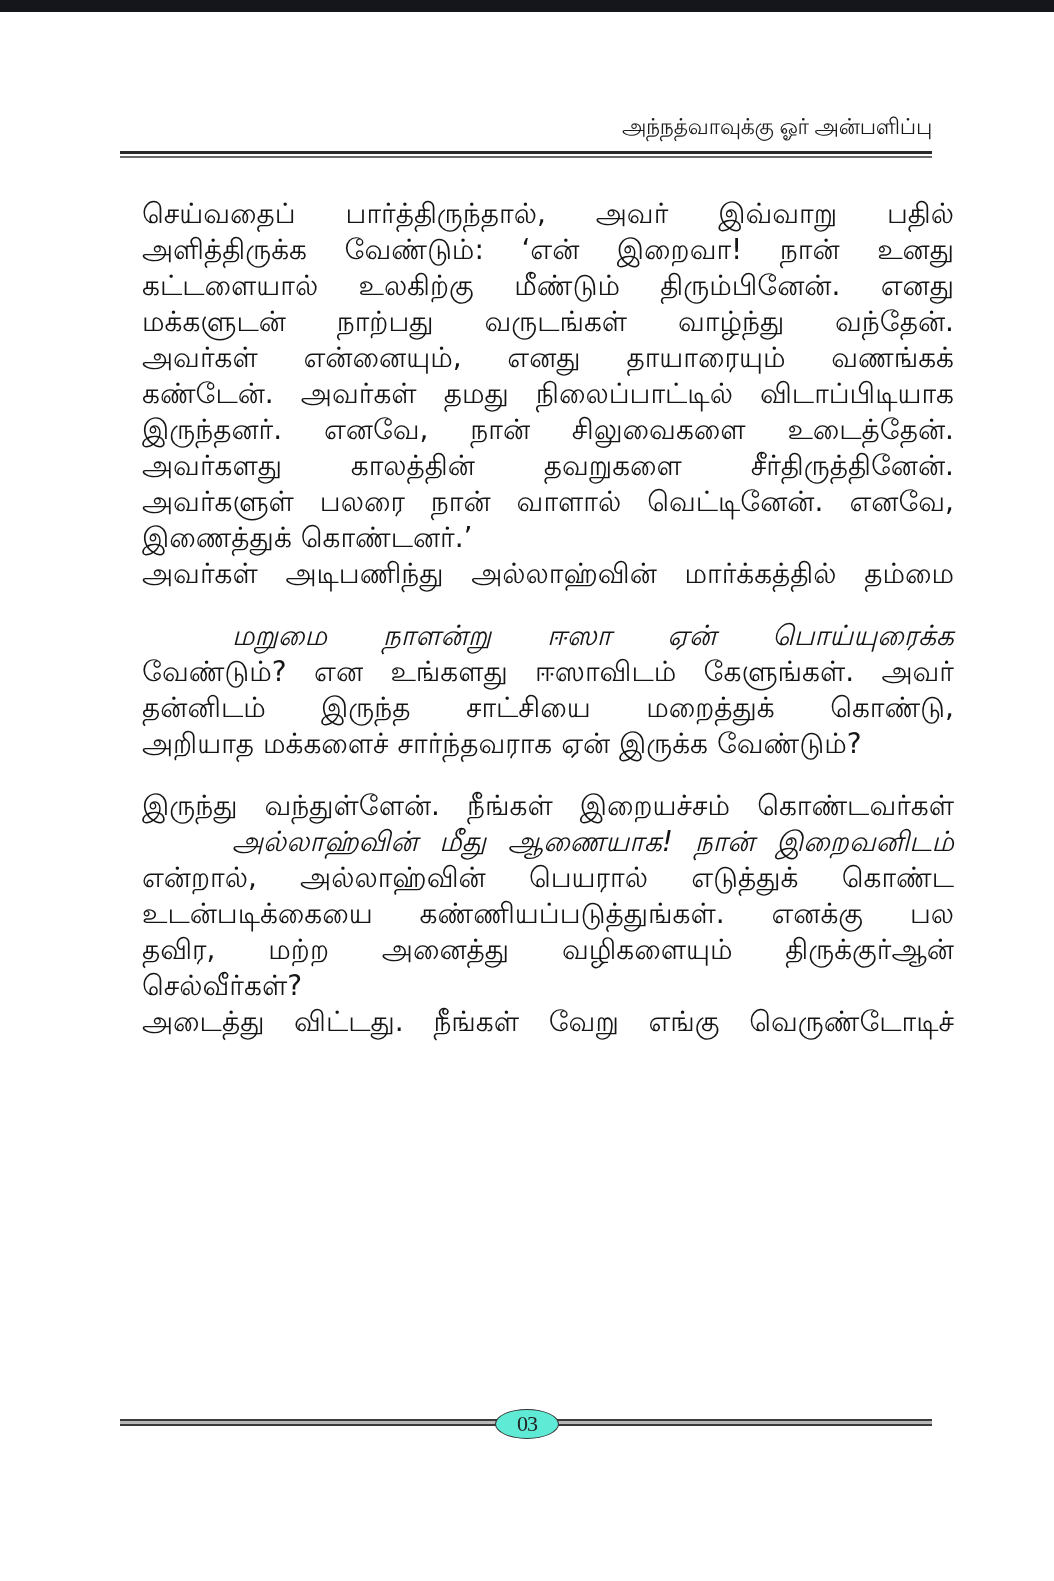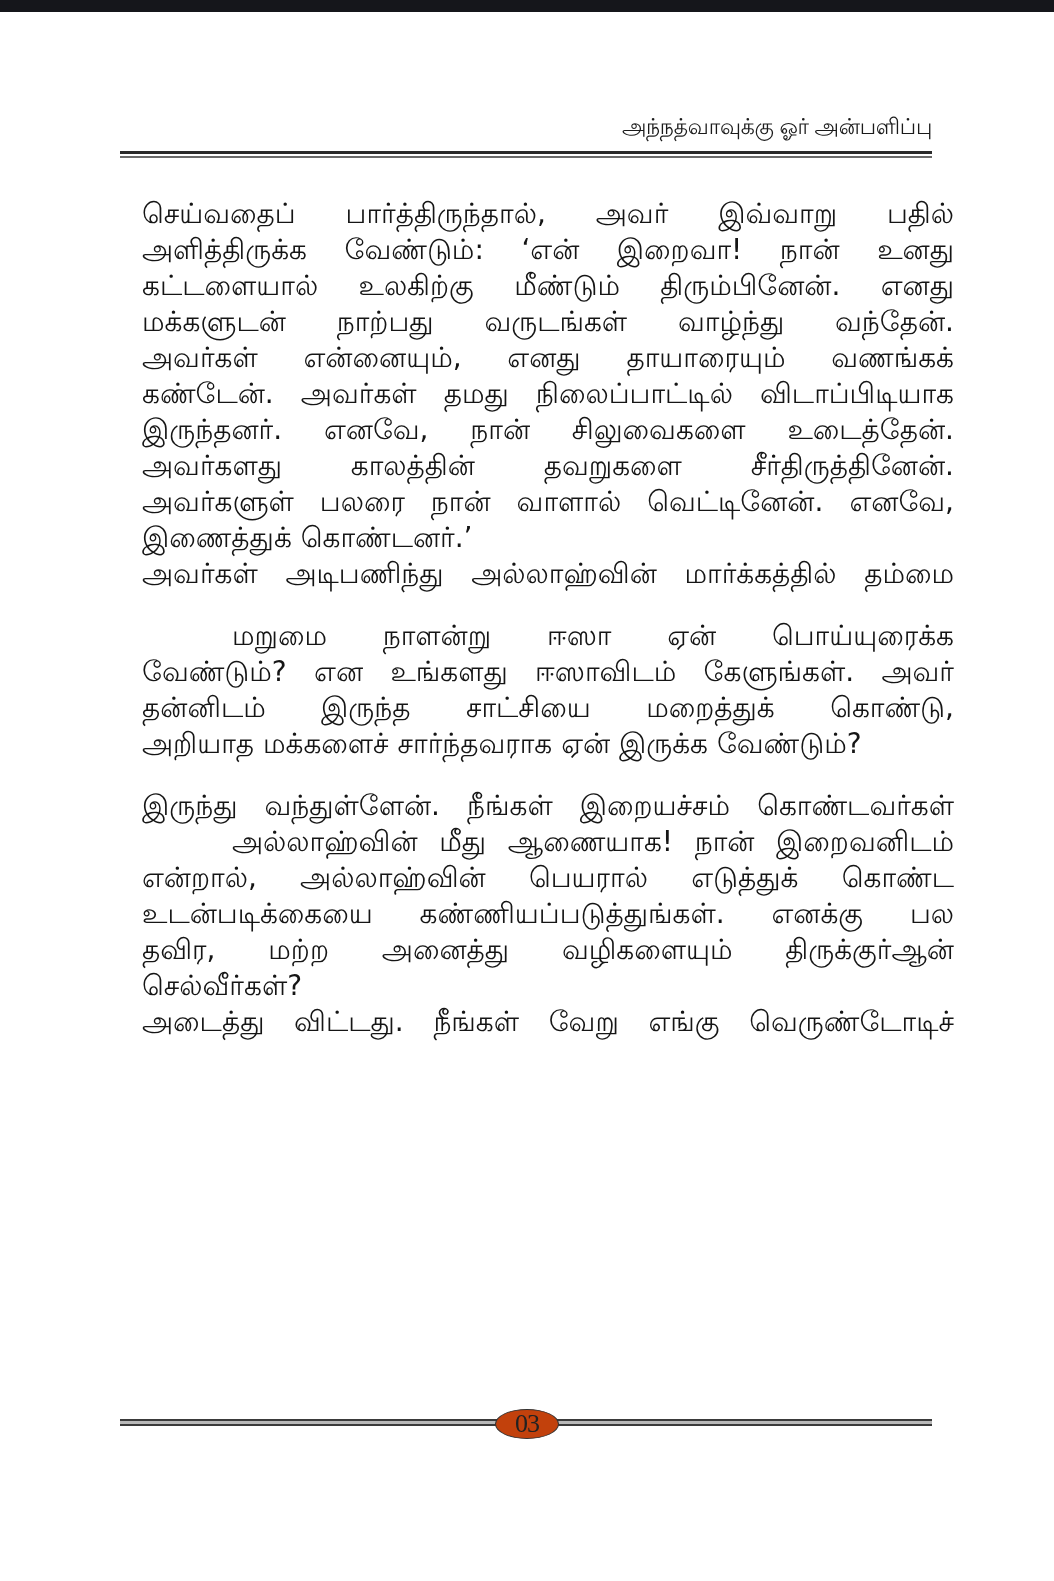--- a/index.html
+++ b/index.html
@@ -73,20 +73,21 @@
       white-space: nowrap;
       text-align: justify;
       text-align-last: justify;
       overflow: visible;
     }
     .line.last {
       text-align-last: left;
     }
     .line.indent {
       padding-left: 90px;
+      font-style: italic;
     }
     .para-gap {
       height: 26px;
     }
     .footer {
       position: absolute;
       left: 120px;
       top: 1408px;
       width: 812px;
       height: 34px;
@@ -103,26 +104,26 @@
     .footer-rule.left { left: 0; width: 377px; }
     .footer-rule.right { left: 437px; width: 375px; }
     .page-oval {
       position: absolute;
       left: 375px;
       top: 1px;
       width: 64px;
       height: 30px;
       border-radius: 50%;
       border: 1.5px solid #333;
-      background: #c2410c;
+      background: #5eead4;
       box-sizing: border-box;
       text-align: center;
       line-height: 28px;
       font-family: "Liberation Serif", "DejaVu Serif", serif;
-      font-size: 26px;
+      font-size: 22px;
       color: #222;
       letter-spacing: -1px;
     }
   </style>
 </head>
 <body>
 
 <div class="top-bar"></div>
 
 <div class="running-header">அந்நத்வாவுக்கு ஓர் அன்பளிப்பு</div>

